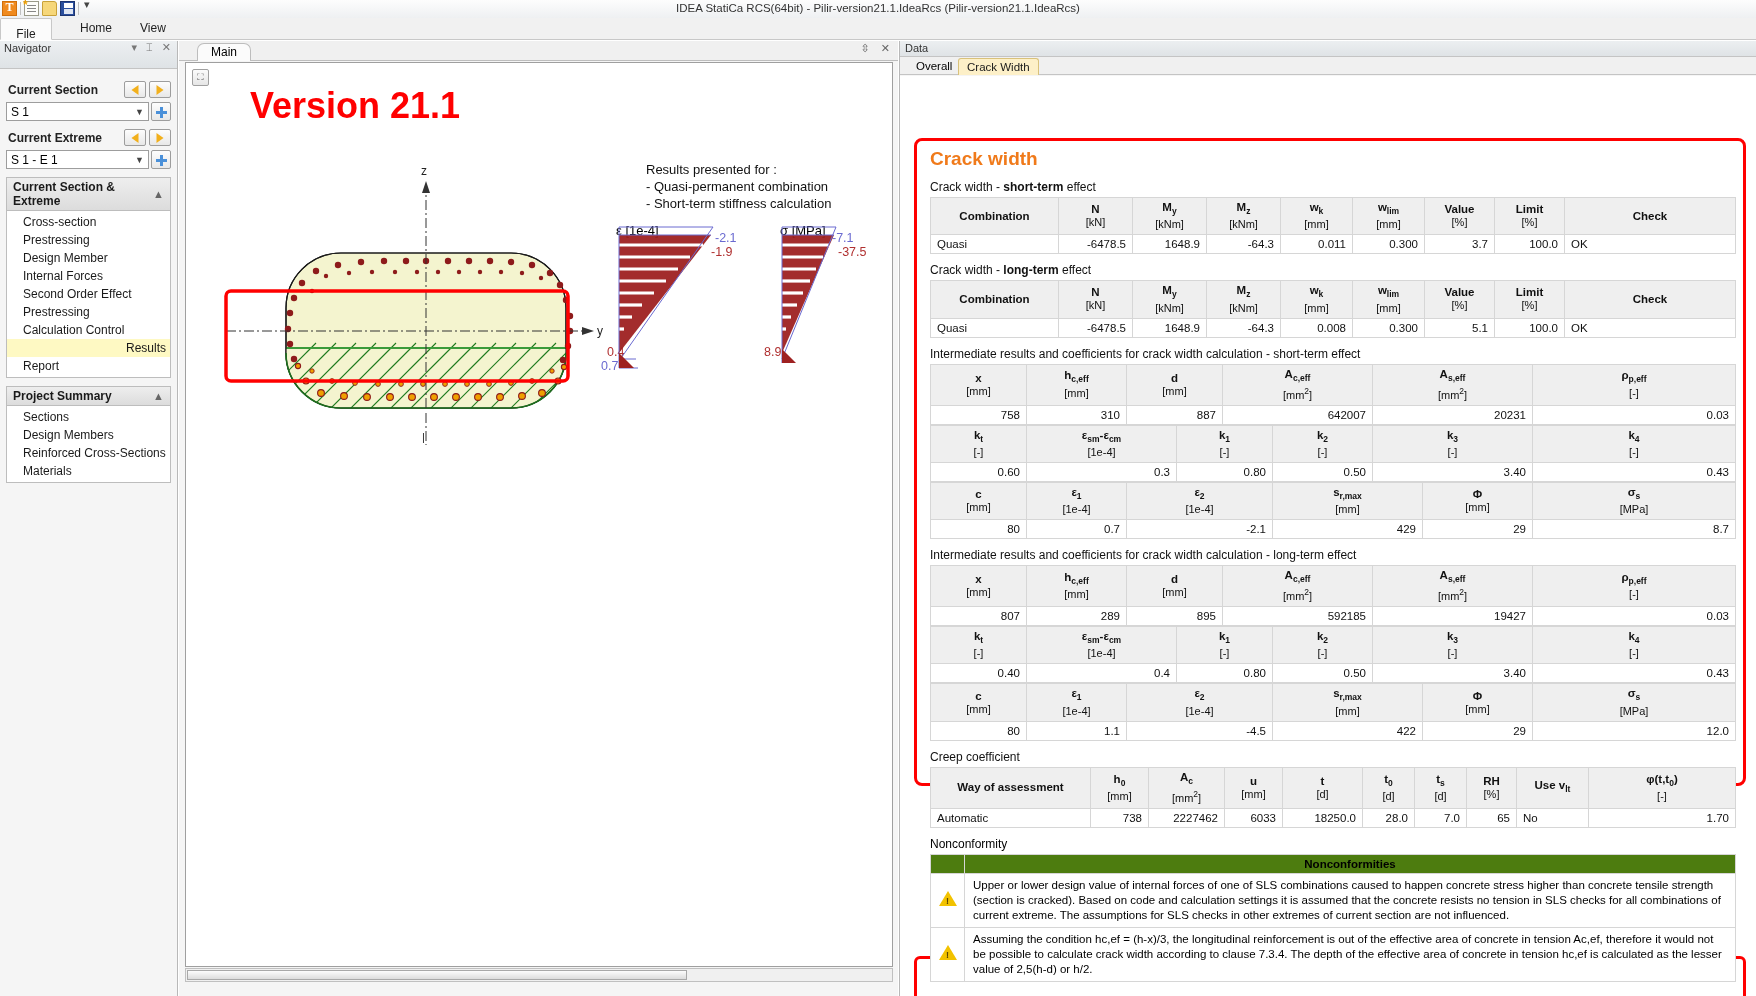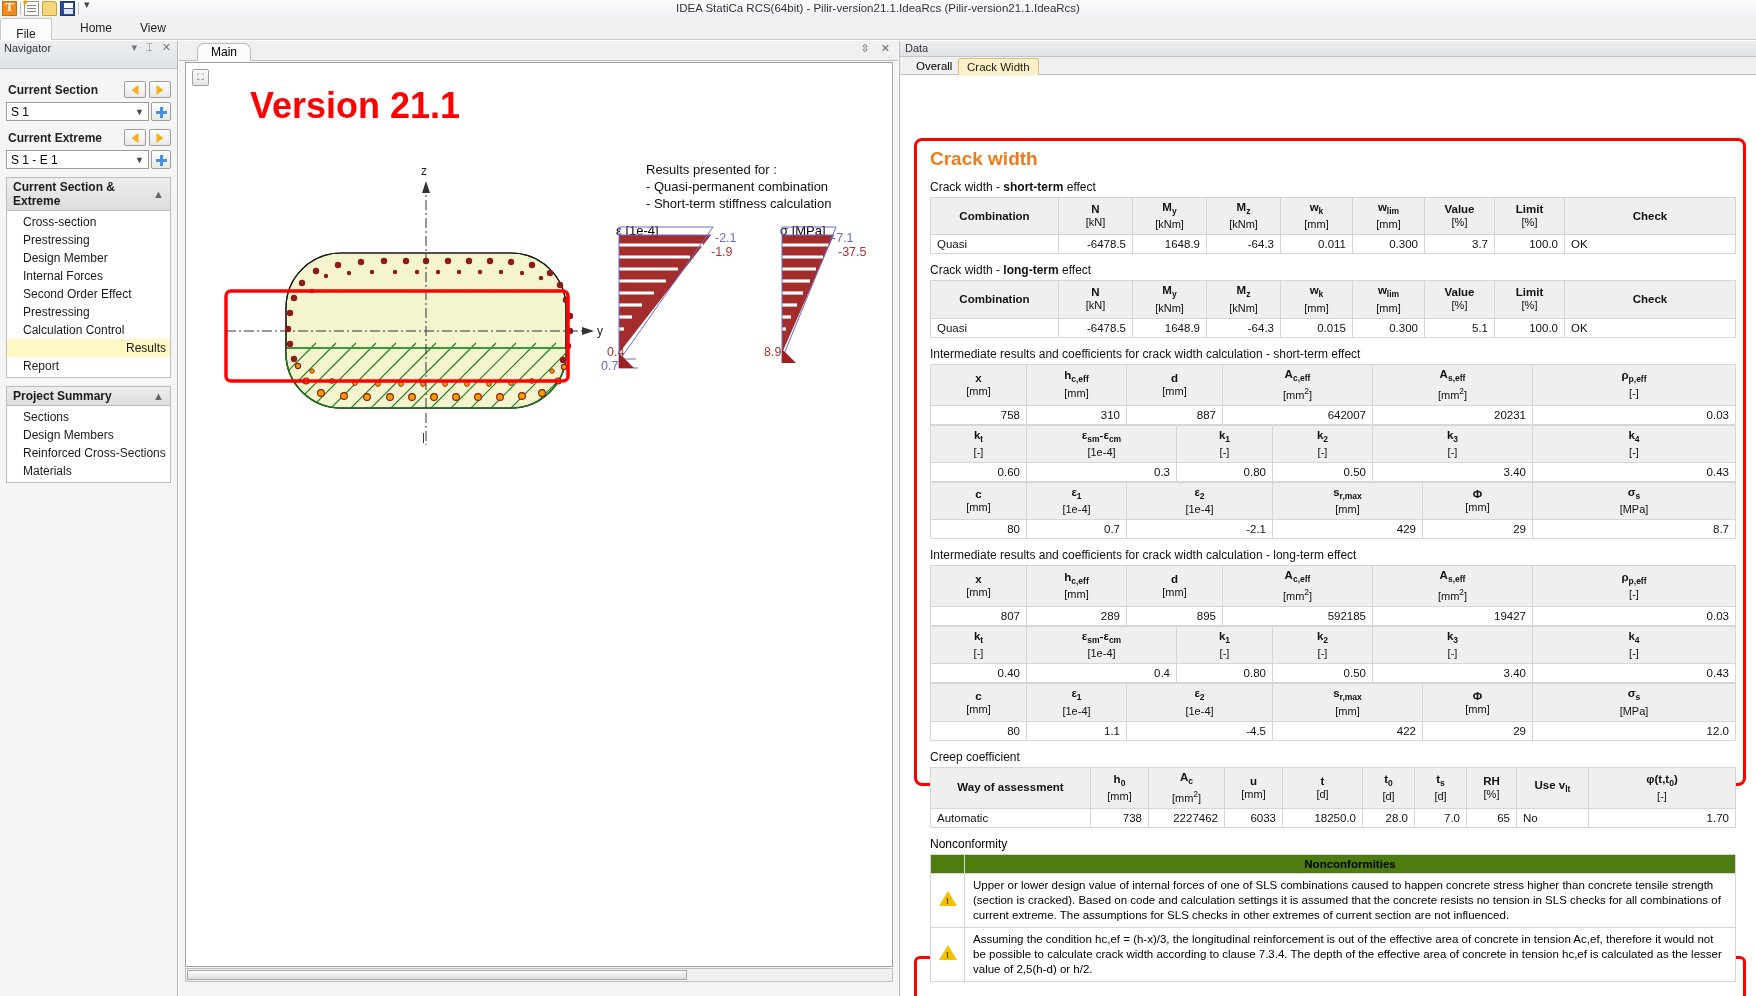--- a/index.html
+++ b/index.html
@@ -586,21 +586,21 @@
             <th>w<sub>lim</sub><span class="unit">[mm]</span></th>
             <th>Value<span class="unit">[%]</span></th>
             <th>Limit<span class="unit">[%]</span></th>
             <th><span>Check</span></th>
           </tr>
           <tr>
             <td class="lft">Quasi</td>
             <td>-6478.5</td>
             <td>1648.9</td>
             <td>-64.3</td>
-            <td>0.015</td>
+            <td>0.008</td>
             <td>0.300</td>
             <td>5.1</td>
             <td>100.0</td>
             <td class="lft">OK</td>
           </tr>
         </tbody>
           </table>
 
         <div class="tbl-caption">Intermediate results and coefficients for crack width calculation - short-term effect</div>
         <table class="rt">

